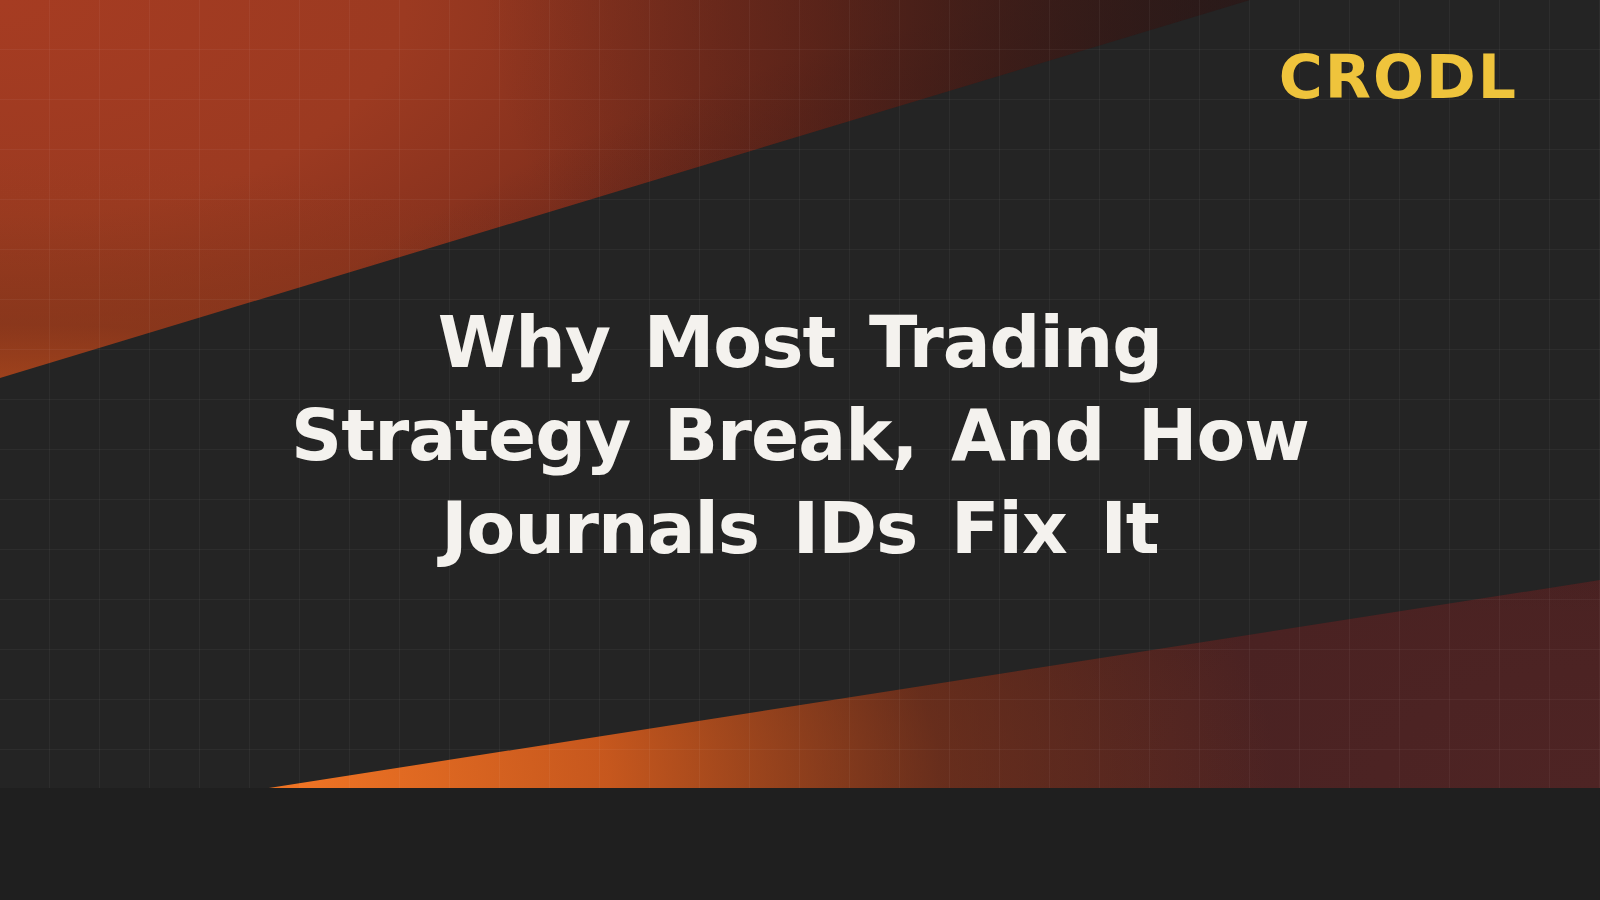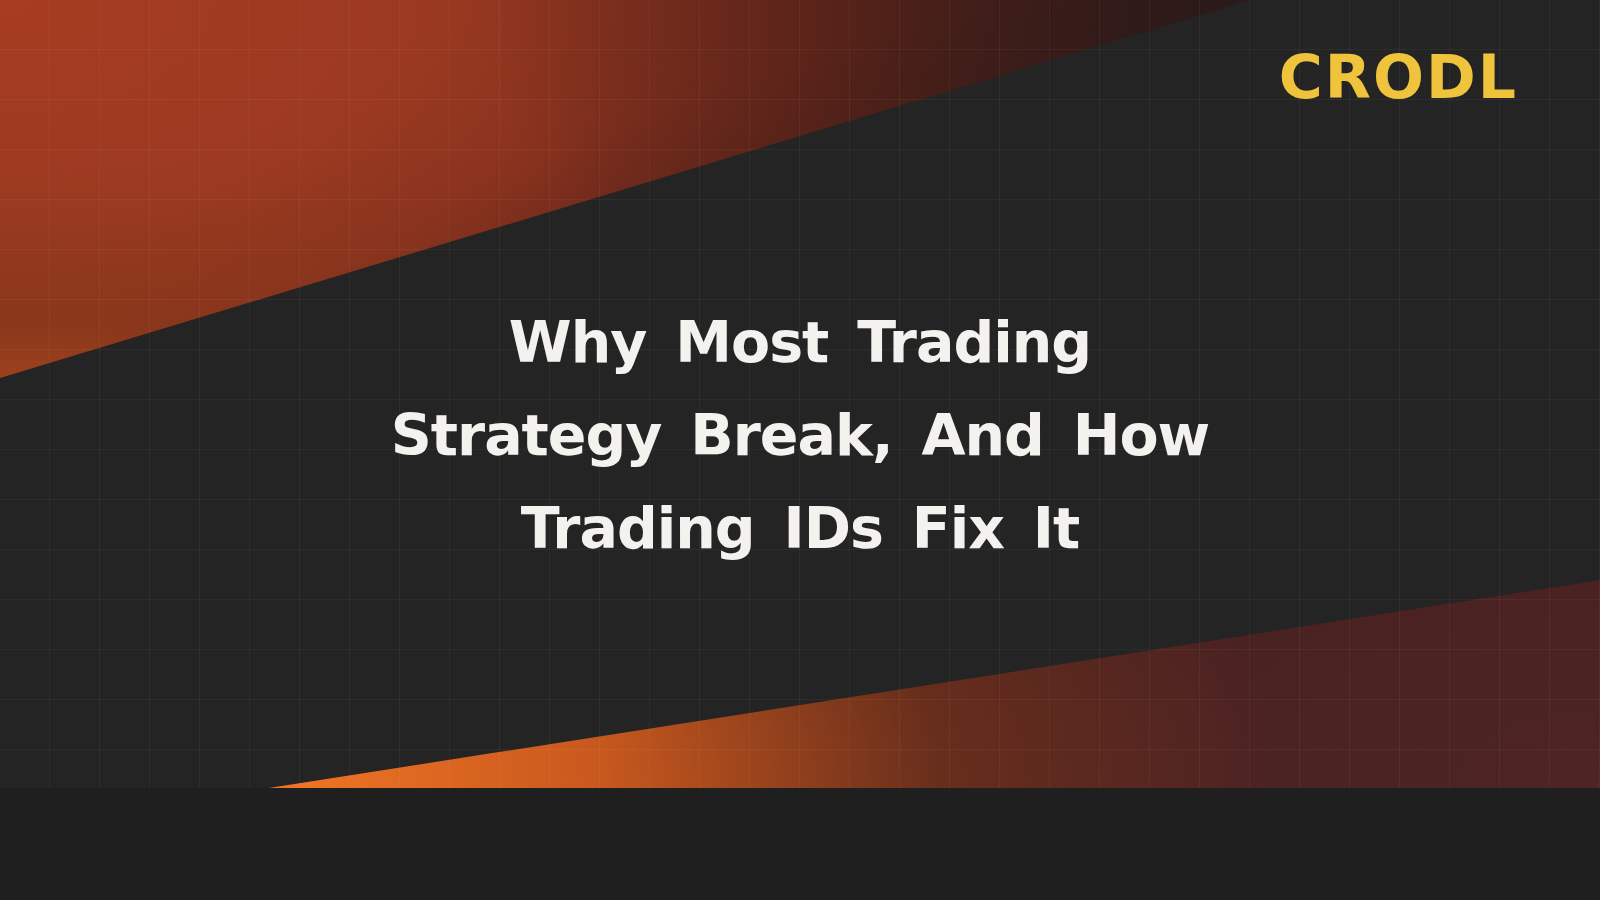--- a/index.html
+++ b/index.html
@@ -88,21 +88,21 @@
   
   .title {
     position: absolute;
     left: 0;
     right: 0;
     top: 296px;
     text-align: center;
     color: #f4f2ee;
     font-family: "DejaVu Sans", sans-serif;
     font-weight: 700;
-    font-size: 57px;
+    font-size: 71px;
     line-height: 93px;
     letter-spacing: -1px;
     word-spacing: 10px;
     padding: 0 70px;
     box-sizing: border-box;
     text-rendering: optimizeLegibility;
   }
   .title-line { display: block; white-space: nowrap; }
 </style>
 </head>
@@ -118,16 +118,16 @@
 
   <div class="band"></div>
 
   <div class="grid"></div>
 
   <div class="logo">CRODL</div>
 
   <div class="title">
     <span class="title-line">Why Most Trading</span>
     <span class="title-line">Strategy Break, And How</span>
-    <span class="title-line">Trading IDs Fix It</span>
+    <span class="title-line">Journals IDs Fix It</span>
   </div>
 
 </div>
 
 </body></html>

